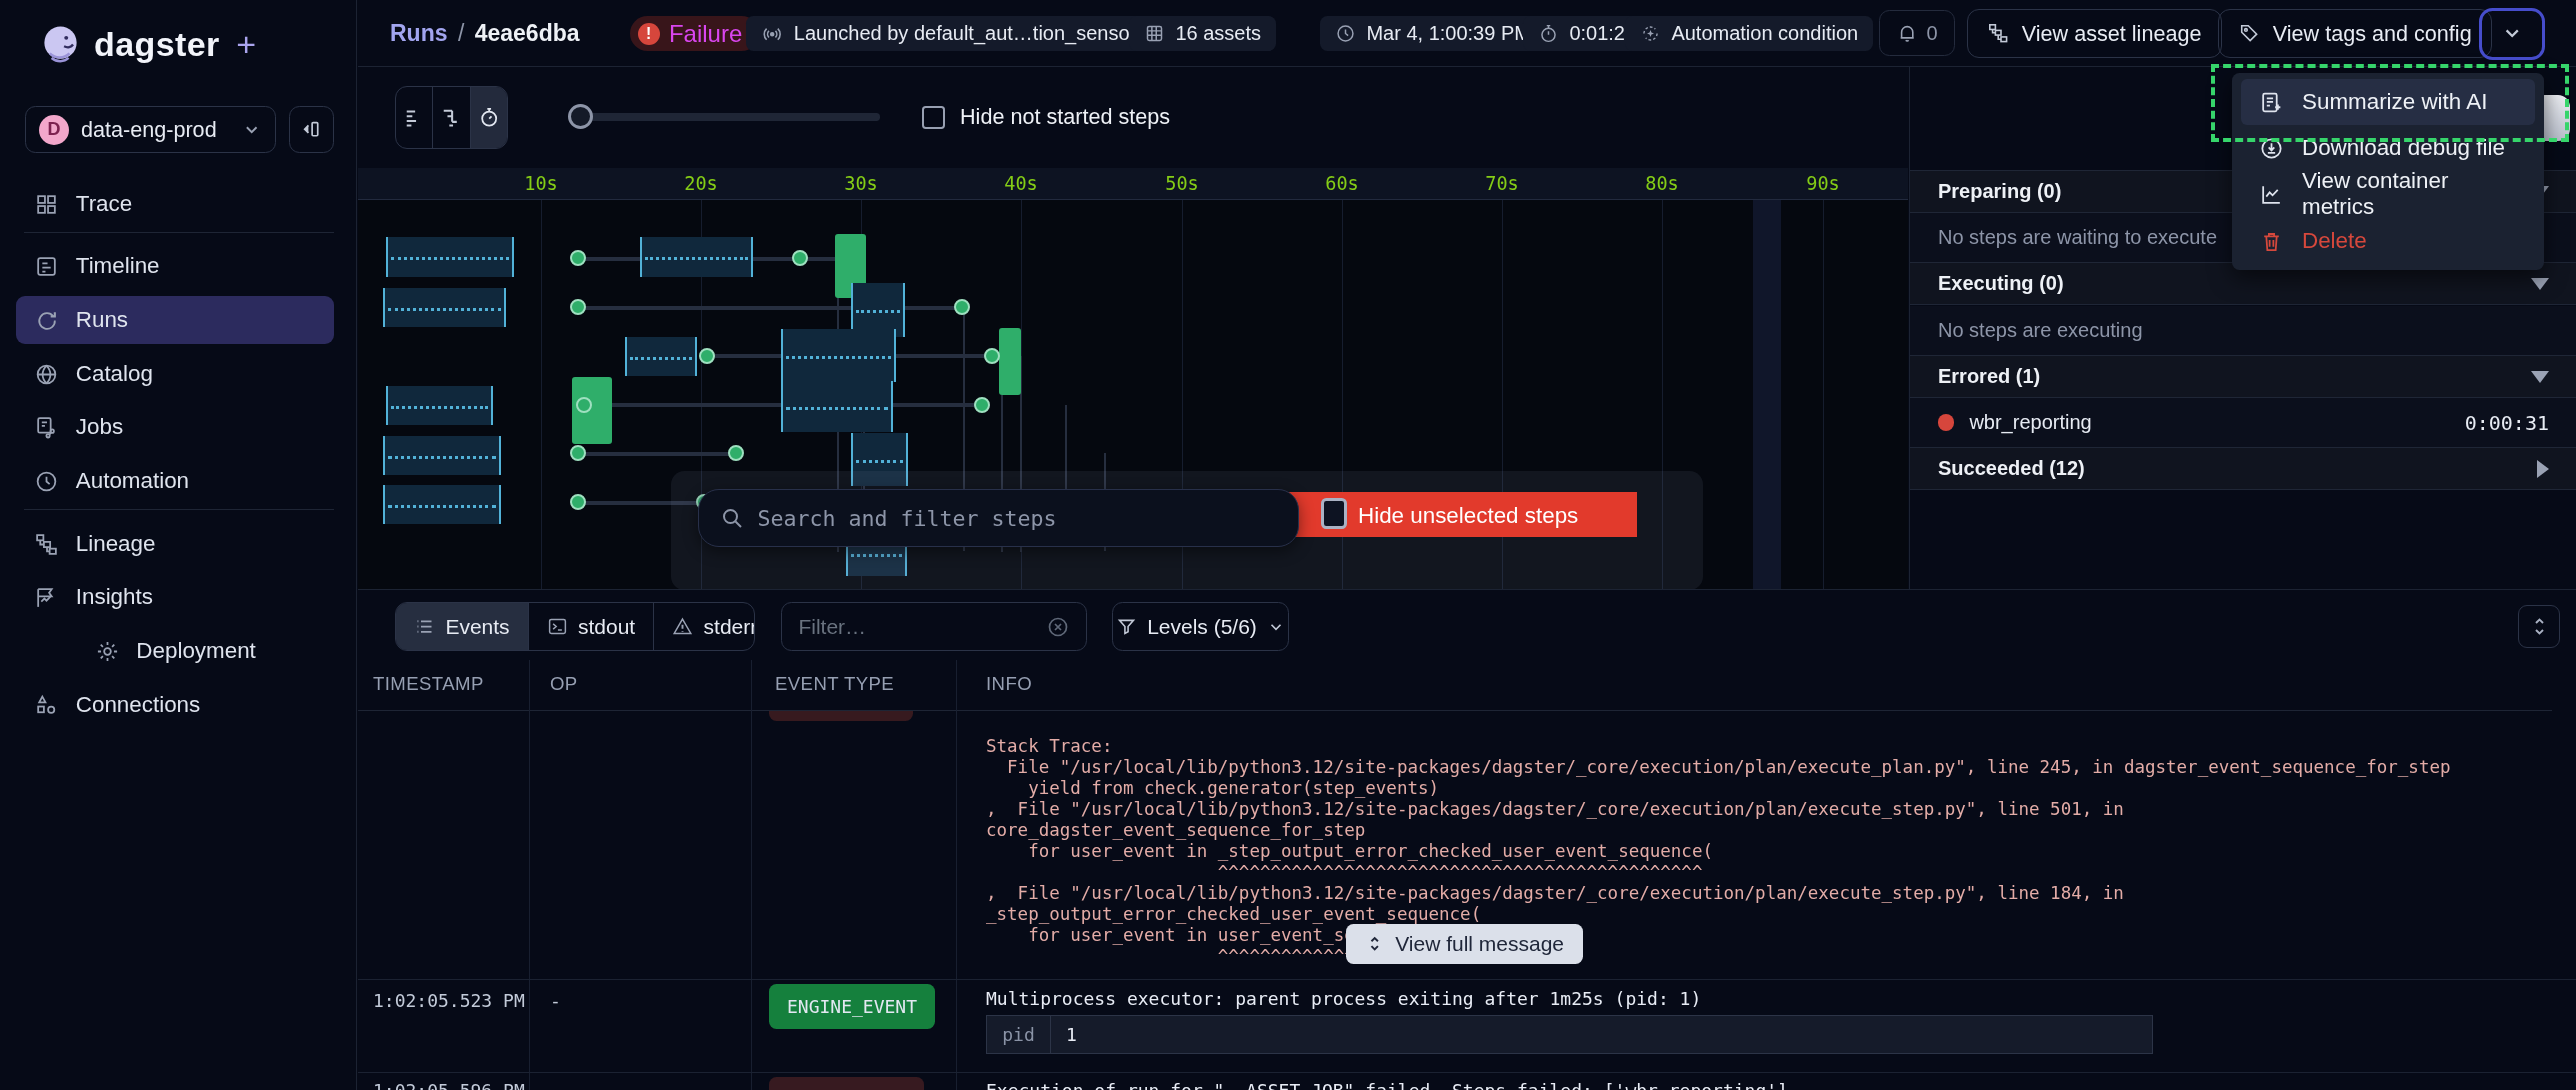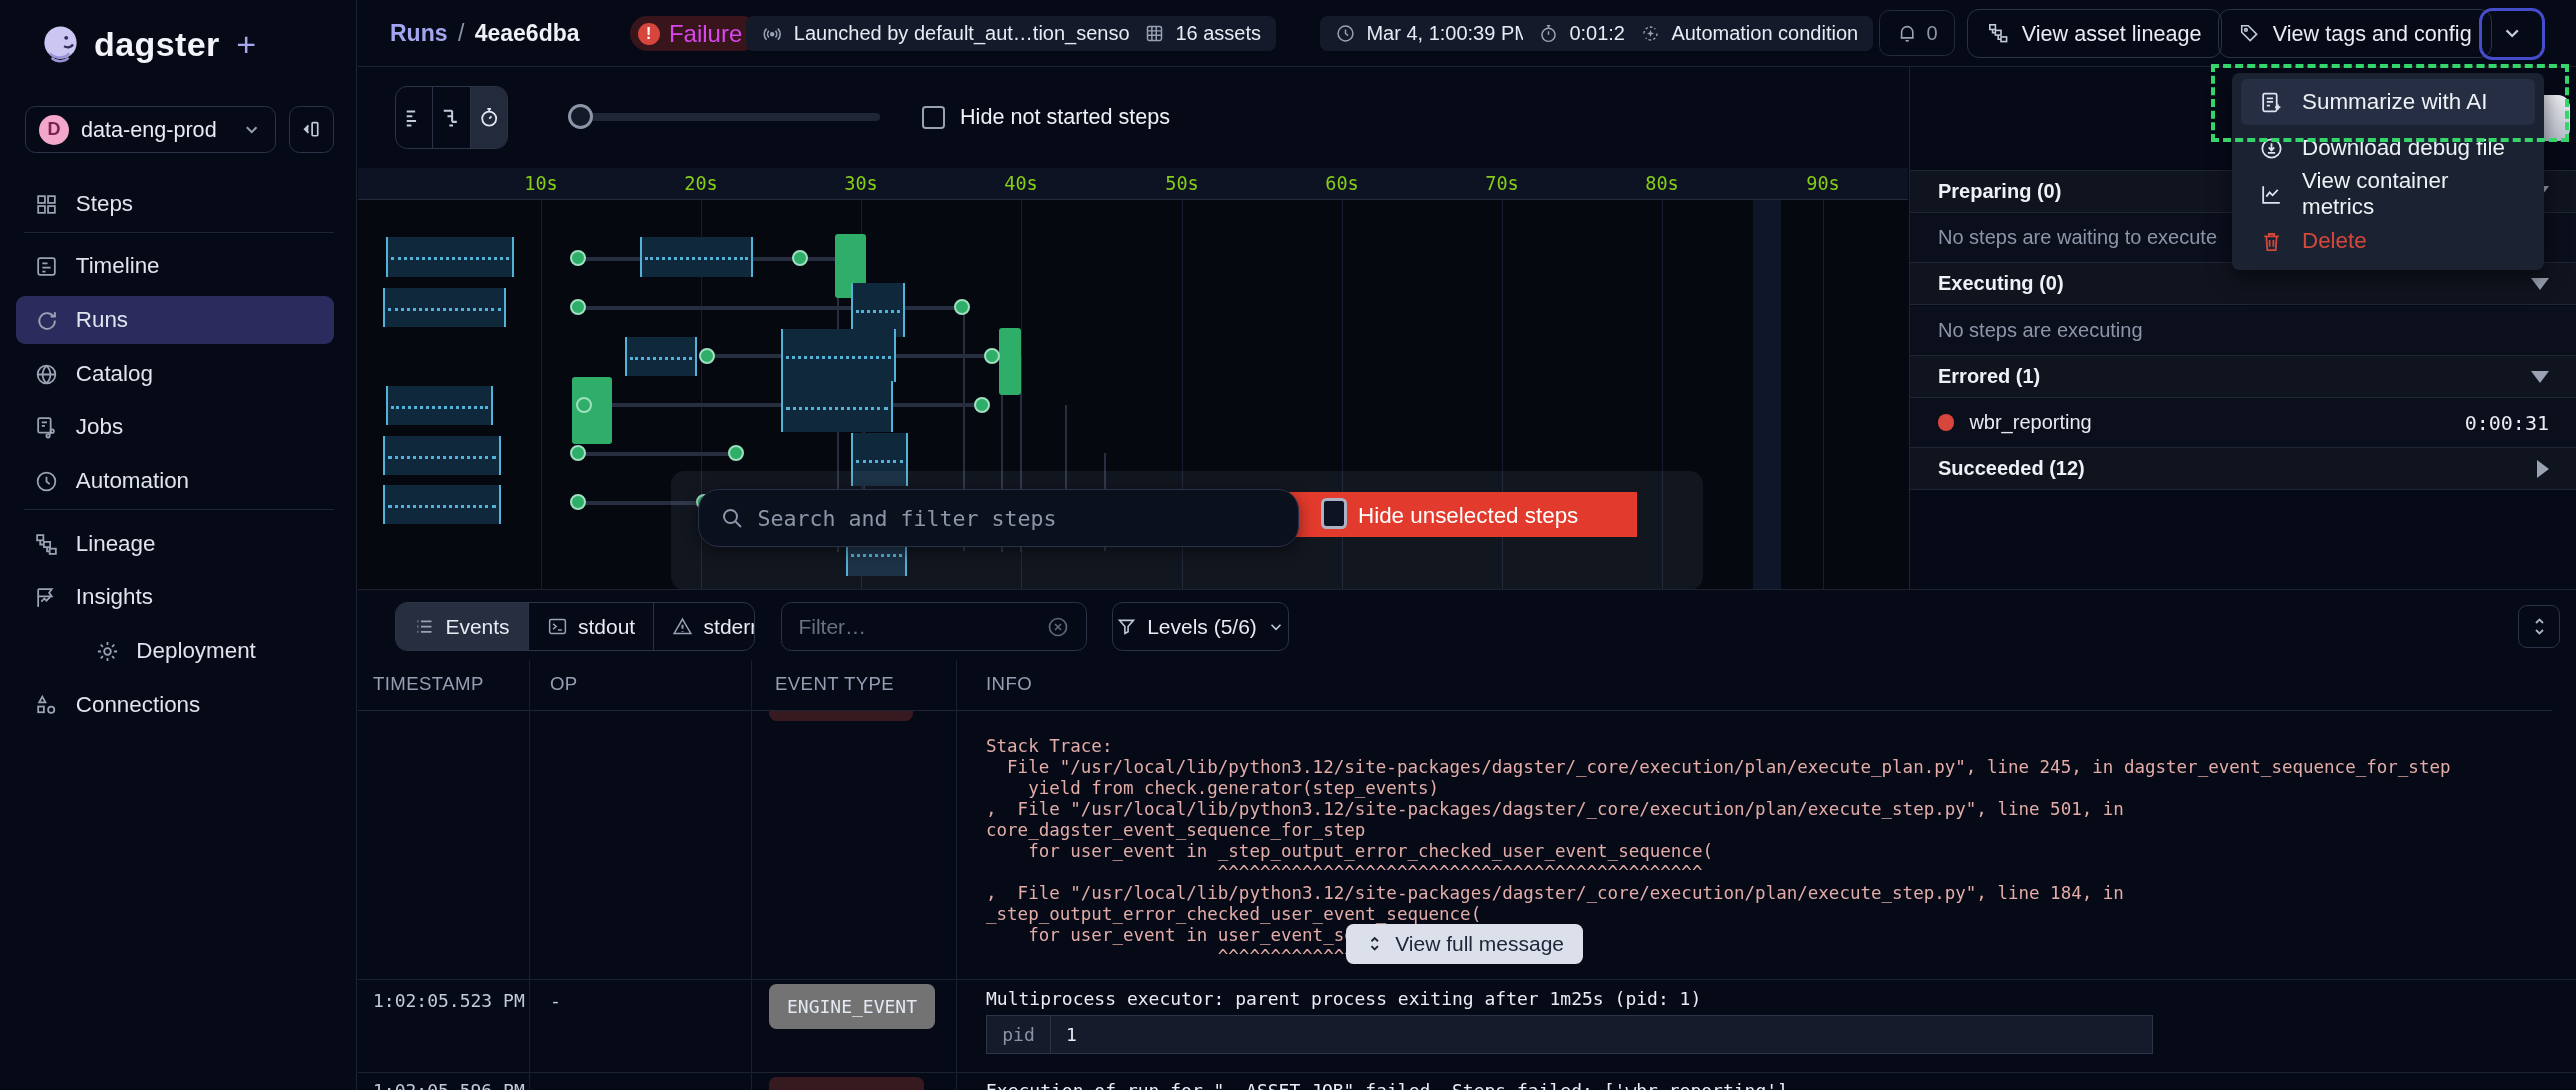--- a/index.html
+++ b/index.html
@@ -122,21 +122,21 @@
   #stack { left:628px; top:146px; width:1580px; height:242px; overflow:hidden; }
   #stack pre { font-family:"DejaVu Sans Mono", monospace; font-size:17.5px; line-height:21px; color:#e3aca7; }
   #vfm-btn { left:988px; top:334px; height:40px; border-radius:7.5px; background:#dbe0ea; color:#20273a;
              display:flex; align-items:center; gap:10.4px; padding:0 19.4px; font-size:21px; font-weight:500; cursor:pointer; }
   #vfm-btn .ic { color:#20273a; }
   .rowsep { position:absolute; left:0; width:2218px; height:0.7px; background:#1b2232; }
   .ts { position:absolute; left:15px; font-size:18px; color:#c3cbd9; }
   .opdash { position:absolute; left:192px; font-size:18px; color:#c3cbd9; }
   .evbadge { position:absolute; border-radius:7.5px; font-size:18px; display:flex; align-items:center;
              justify-content:center; padding:0 18px; }
-  .evbadge.engine { background:#737373; color:#e3e8f2; }
+  .evbadge.engine { background:#15803d; color:#e3e8f2; }
   .evbadge.failure { background:#371a20; color:#e8a7a2; }
   .info-txt { position:absolute; left:628px; font-size:18px; color:#e8ecf5; }
   #pid-box { left:628px; top:425px; width:1167px; height:39px; background:#151b2a; border:0.7px solid #2c3447; display:flex; }
   #pid-box .k { width:64px; border-right:0.7px solid #2c3447; display:flex; align-items:center; justify-content:center;
                 font-size:18px; color:#8a93a6; }
   #pid-box .v { display:flex; align-items:center; padding-left:15px; font-size:18px; color:#e8ecf5; }
 
   
   #menu { left:2232px; top:73px; width:312px; height:197px; background:#1b2231; border-radius:7.5px;
           box-shadow:0 7.5px 22.4px rgba(0,0,0,.55); z-index:50; }
@@ -190,21 +190,21 @@
     <div id="nav">
         <div class="nav-item abs" style="top: 180px;">
           <span class="ic">
             <svg width="25" height="25" viewBox="0 0 24 24" fill="none" stroke="currentColor" stroke-width="1.7">
               <rect x="4" y="4" width="6.5" height="6.5"></rect>
               <rect x="13.5" y="4" width="6.5" height="6.5"></rect>
               <rect x="4" y="13.5" width="6.5" height="6.5"></rect>
               <rect x="13.5" y="13.5" width="6.5" height="6.5"></rect>
             </svg>
           </span>
-          <span>Steps</span>
+          <span>Trace</span>
         </div>
         <div class="nav-div abs" style="top: 232px;"></div>
         <div class="nav-item abs" style="top: 242px;">
           <span class="ic">
             <svg width="25" height="25" viewBox="0 0 24 24" fill="none" stroke="currentColor" stroke-width="1.7">
               <rect x="4" y="4" width="16" height="16" rx="2"></rect>
               <path d="M8 9h5M8 13h8M8 17h3"></path>
             </svg>
           </span>
           <span>Timeline</span>

